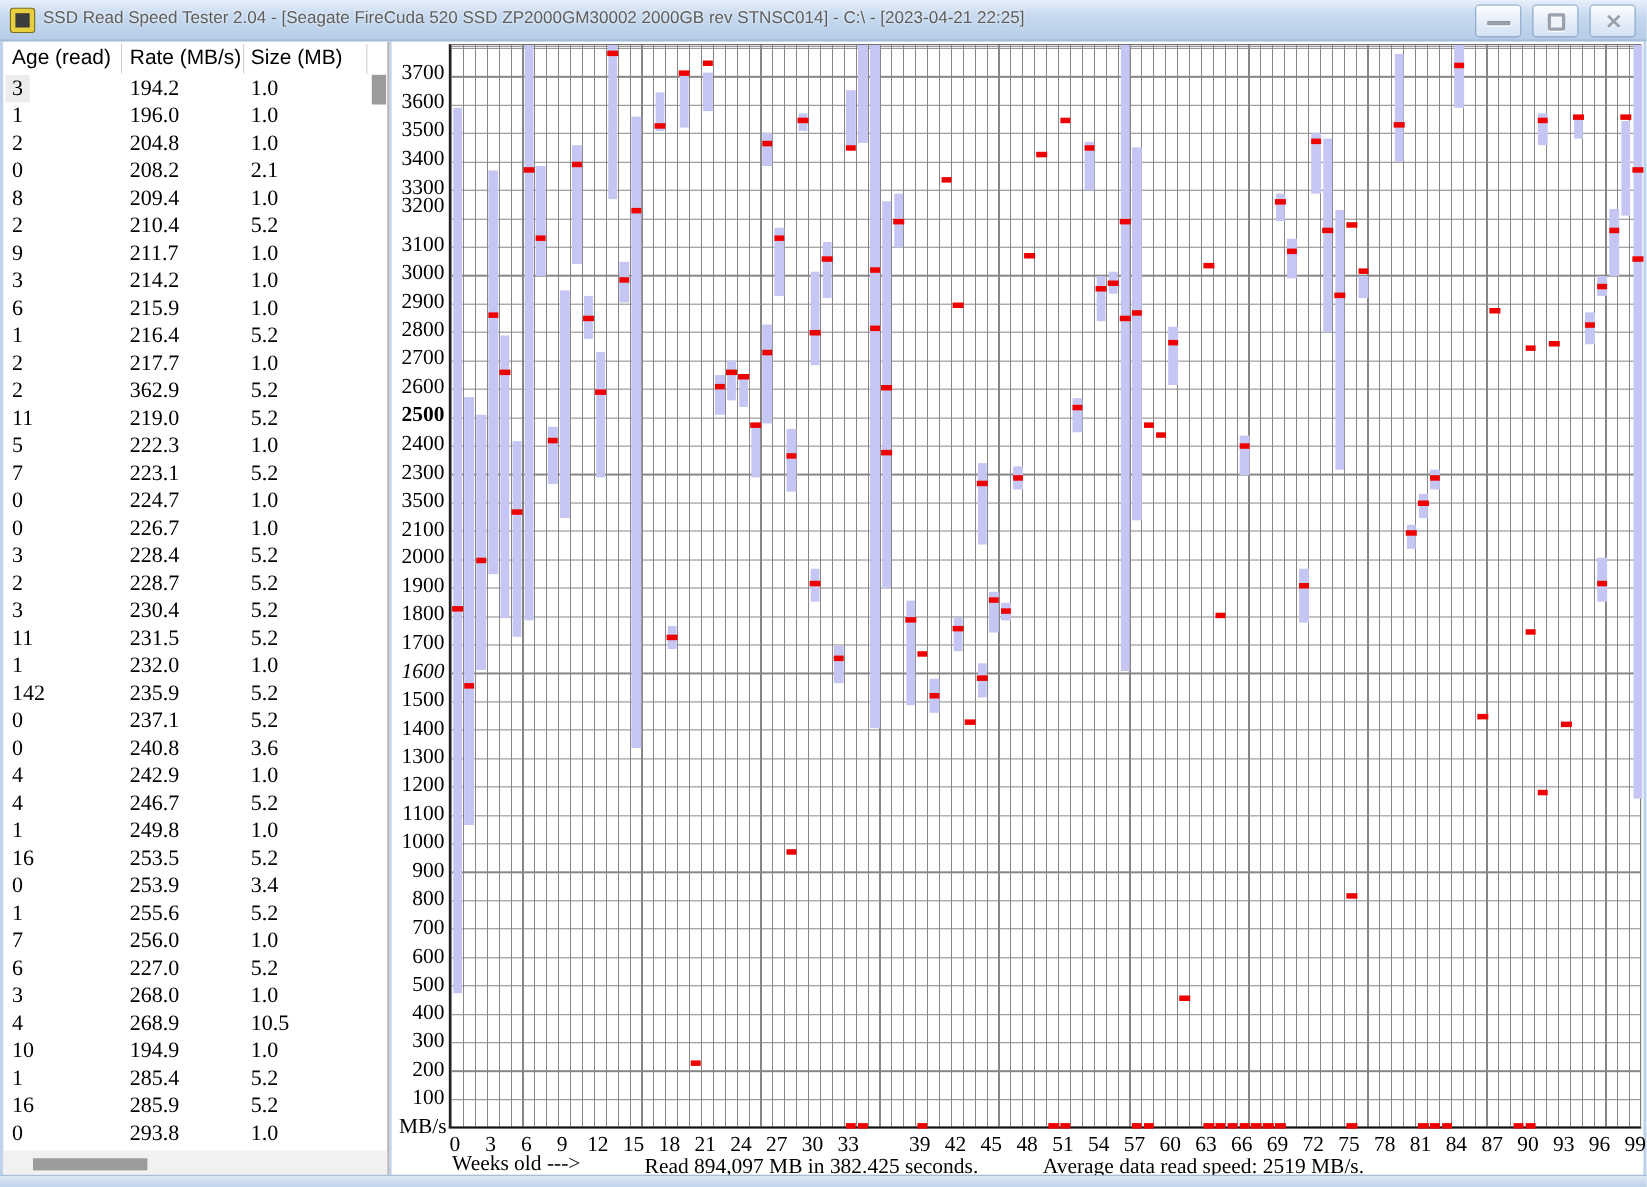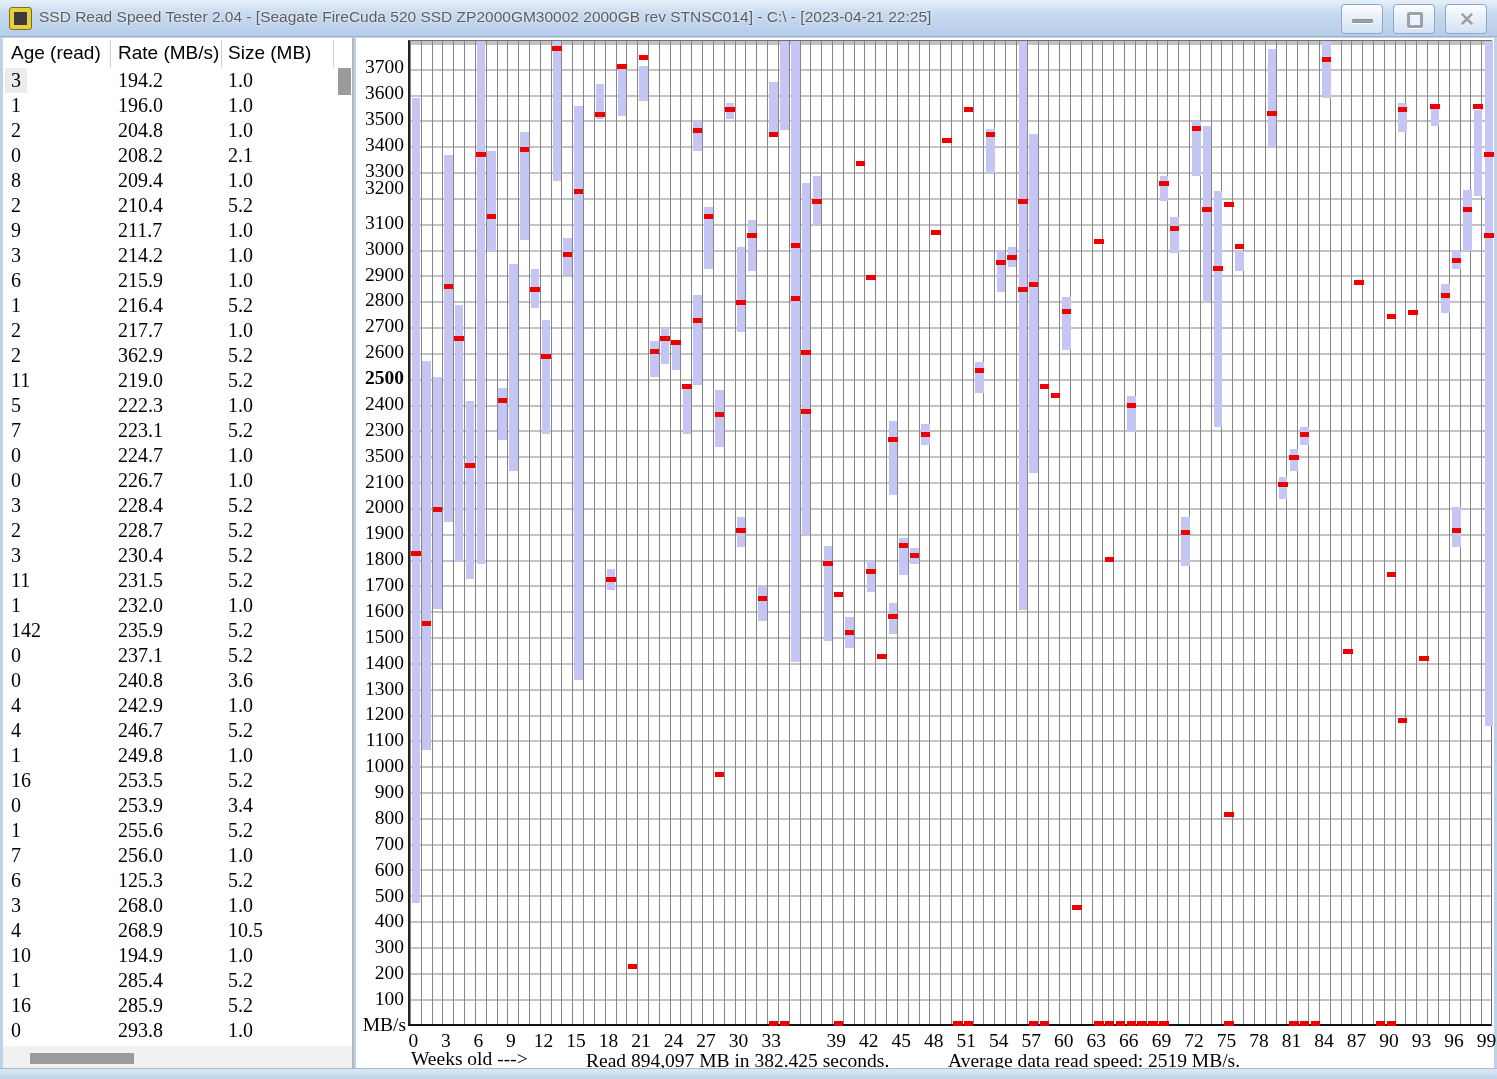--- a/index.html
+++ b/index.html
@@ -252,21 +252,21 @@
           <span class="c2">255.6</span>
           <span class="c3">5.2</span>
         </div>
         <div class="t-row">
           <span class="c1">7</span>
           <span class="c2">256.0</span>
           <span class="c3">1.0</span>
         </div>
         <div class="t-row">
           <span class="c1">6</span>
-          <span class="c2">125.3</span>
+          <span class="c2">227.0</span>
           <span class="c3">5.2</span>
         </div>
         <div class="t-row">
           <span class="c1">3</span>
           <span class="c2">268.0</span>
           <span class="c3">1.0</span>
         </div>
         <div class="t-row">
           <span class="c1">4</span>
           <span class="c2">268.9</span>
@@ -510,21 +510,21 @@
         <div class="ylab" style="left: 0px; top: 303.139px;">2600</div>
         <div class="ylab" style="left: 0px; top: 329.018px; font-weight: bold;">2500</div>
         <div class="ylab" style="left: 0px; top: 354.898px;">2400</div>
         <div class="ylab" style="left: 0px; top: 380.777px;">2300</div>
         <div class="ylab" style="left: 0px; top: 406.656px;">3500</div>
         <div class="ylab" style="left: 0px; top: 432.535px;">2100</div>
         <div class="ylab" style="left: 0px; top: 458.415px;">2000</div>
         <div class="ylab" style="left: 0px; top: 484.294px;">1900</div>
         <div class="ylab" style="left: 0px; top: 510.173px;">1800</div>
         <div class="ylab" style="left: 0px; top: 536.052px;">1700</div>
-        <div class="ylab" style="left: 0px; top: 561.932px;">1600</div>
+        <div class="ylab" style="left: 0px; top: 561.932px; font-style: italic;">1600</div>
         <div class="ylab" style="left: 0px; top: 587.811px;">1500</div>
         <div class="ylab" style="left: 0px; top: 613.69px;">1400</div>
         <div class="ylab" style="left: 0px; top: 639.57px;">1300</div>
         <div class="ylab" style="left: 0px; top: 665.449px;">1200</div>
         <div class="ylab" style="left: 0px; top: 691.328px;">1100</div>
         <div class="ylab" style="left: 0px; top: 717.207px;">1000</div>
         <div class="ylab" style="left: 0px; top: 743.087px;">900</div>
         <div class="ylab" style="left: 0px; top: 768.966px;">800</div>
         <div class="ylab" style="left: 0px; top: 794.845px;">700</div>
         <div class="ylab" style="left: 0px; top: 820.724px;">600</div>

